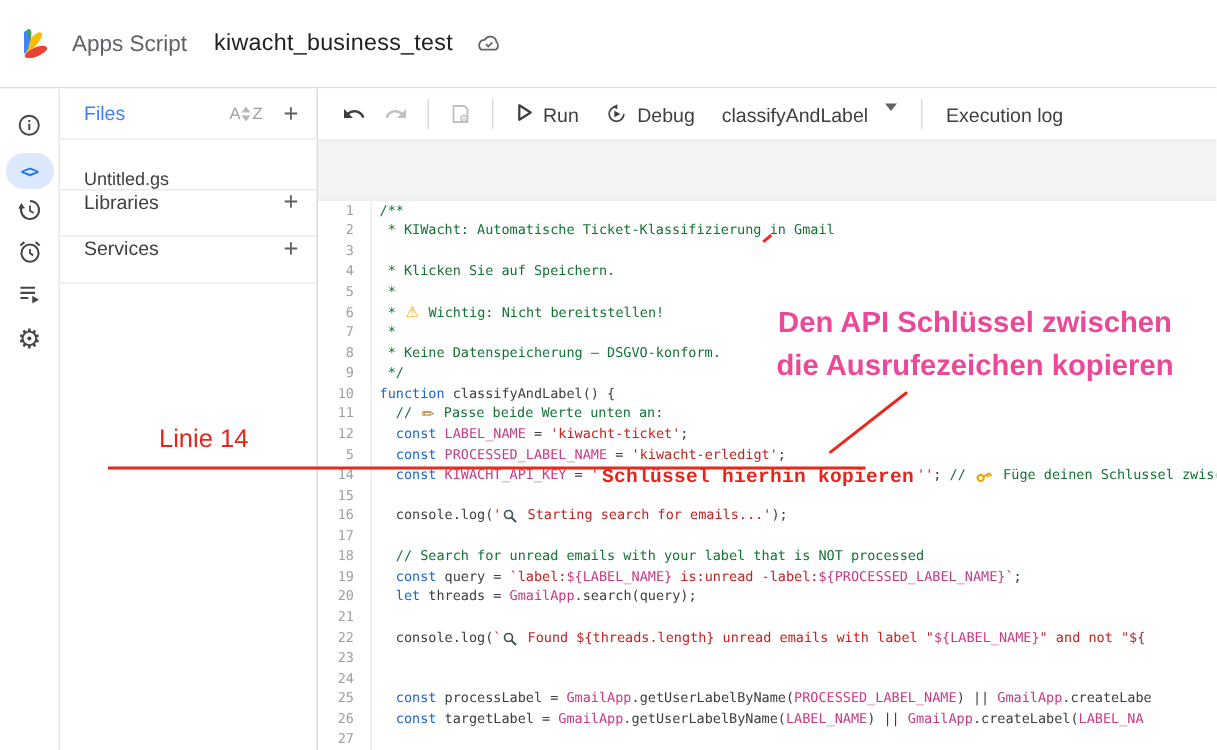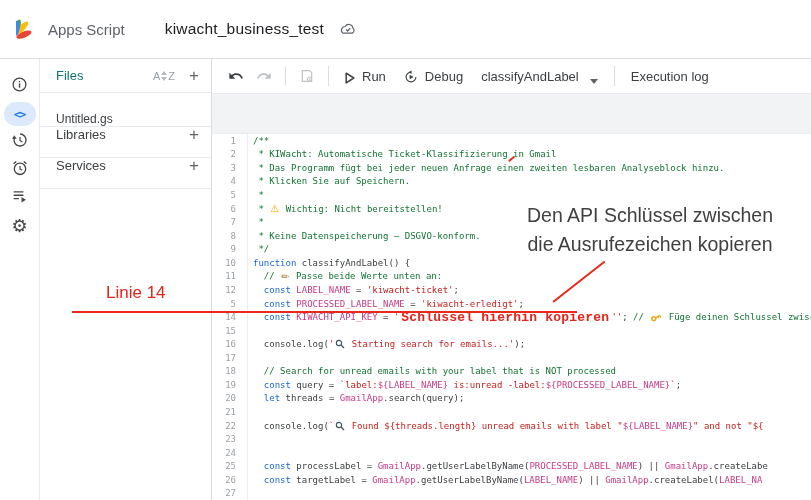--- a/index.html
+++ b/index.html
@@ -5,54 +5,54 @@
   html,body{margin:0;padding:0}
   body{
     width:811px;height:500px;position:relative;overflow:hidden;
     background:#fff;color:#3c4043;
     font-family:"Liberation Sans",sans-serif;
   }
   
   .topbar{height:59px;border-bottom:1px solid #dadce0;display:flex;align-items:center;
     padding:0 16px;box-sizing:border-box;background:#fff}
   .app-name{font-size:15px;color:#5f6368;margin-left:8px}
-  .proj-title{font-size:15.5px;color:#202124;margin-left:40px;letter-spacing:.2px}
+  .proj-title{font-size:15.5px;color:#202124;margin-left:18px;letter-spacing:.2px}
   .cloud-wrap{margin-left:15px;display:flex;align-items:center}
   
   .main{display:flex;height:454px}
   .rail{width:40px;border-right:1px solid #e8eaed;box-sizing:border-box;
     display:flex;flex-direction:column;align-items:center;padding-top:13px;background:#fff}
   .rail-item{width:40px;height:28px;display:flex;align-items:center;justify-content:center;color:#444746}
   .rail-pill{width:32px;height:24px;border-radius:12px;background:#dce9fc;display:flex;
     align-items:center;justify-content:center}
   .code-glyph{font-family:"DejaVu Sans Mono",monospace;font-size:11px;font-weight:bold;color:#1a73e8;letter-spacing:-1px}
   .gear-glyph{font-size:18px;line-height:1;color:#444746}
   
   .files{width:172px;border-right:1px solid #dadce0;box-sizing:border-box;background:#fff;
     display:flex;flex-direction:column}
   .files-header{height:34px;display:flex;align-items:center;padding:0 12px 0 16px;
     border-bottom:1px solid #e8eaed;box-sizing:border-box}
-  .files-title{font-size:13px;color:#0f766e;font-weight:500;flex:1}
+  .files-title{font-size:13px;color:#3b82f6;font-weight:500;flex:1}
   .sort-icon{display:flex;align-items:center;color:#9aa0a6;font-size:11px;margin-right:14px;gap:1px}
   .sort-arrows{display:flex;flex-direction:column;gap:2px}
   .tri-up{width:0;height:0;border-left:3px solid transparent;border-right:3px solid transparent;border-bottom:4px solid #b6babf}
   .tri-down{width:0;height:0;border-left:3px solid transparent;border-right:3px solid transparent;border-top:4px solid #b6babf}
   .plus-btn{font-size:17px;font-weight:300;color:#5f6368;line-height:1}
   .file-row{height:34px;display:flex;align-items:flex-end;padding-left:16px;
     border-bottom:1px solid #e8eaed;box-sizing:border-box;font-size:12px;color:#3c4043}
   .section-row{height:31px;display:flex;align-items:center;padding:0 12px 16px 16px;
     border-bottom:1px solid #e8eaed;box-sizing:border-box}
   .section-label{font-size:13px;color:#3c4043;flex:1}
   
   .editor{flex:1;display:flex;flex-direction:column;min-width:0;background:#fff}
   .toolbar{height:35px;display:flex;align-items:center;padding:0 8px 0 10px;
     border-bottom:1px solid #e7e9ec;box-sizing:border-box;background:#fff}
   .tb-btn{display:flex;align-items:center;justify-content:center;padding:4px 6px}
   .tb-sep{width:1px;height:20px;background:#dadce0;margin:0 7px}
-  .tb-text-btn{display:flex;align-items:flex-end;gap:7px;font-size:13px;color:#3c4043;padding:0 9px}
+  .tb-text-btn{display:flex;align-items:flex-start;gap:7px;font-size:13px;color:#3c4043;padding:0 9px}
   .caret-down{width:0;height:0;border-left:4px solid transparent;border-right:4px solid transparent;
     border-top:5px solid #5f6368;margin-left:4px}
   .gray-band{height:40px;background:#f1f3f4;border-bottom:1px solid #ecedef;box-sizing:border-box}
   
   .code{flex:1;position:relative;overflow:hidden;font-family:"DejaVu Sans Mono",monospace;
     font-size:9px;background:#fff}
   .code::before{content:'';position:absolute;left:35px;top:0;bottom:0;width:1px;background:#ebedef}
   .code-line{display:flex;height:13.571px;align-items:center;white-space:pre}
   .line-num{width:24px;text-align:right;color:#9aa0a6;flex:none;margin-right:17px}
   .line-content{white-space:pre;display:flex;align-items:center}
@@ -66,21 +66,21 @@
   .em{display:inline-flex;align-items:center;margin:0 1px}
   .em-warn{color:#f9ab00;font-size:10px;font-family:"DejaVu Sans",sans-serif}
   .em-pencil{color:#b07b28;font-size:10px;font-family:"DejaVu Sans",sans-serif}
   
   .ann-label{position:absolute;left:106px;top:283px;font-size:17px;font-weight:400;
     color:#e3251c;z-index:30}
   .ann-hline{position:absolute;left:72px;top:311px;width:505px;height:2.4px;background:#e8291c;z-index:30}
   .ann-diag{position:absolute;left:553px;top:301px;width:66px;height:2.4px;background:#e8291c;
     transform-origin:0 50%;transform:rotate(-38deg);border-radius:2px;z-index:30}
   .ann-callout{position:absolute;left:500px;top:201px;width:300px;text-align:center;
-    font-size:19.5px;font-weight:400;color:#404040;line-height:29px;z-index:30;white-space:nowrap}
+    font-size:19.5px;font-weight:700;color:#ec4899;line-height:29px;z-index:30;white-space:nowrap}
   .squiggle{position:absolute;left:508px;top:158px;width:7px;height:2px;background:#e8291c;
     transform:rotate(-40deg);z-index:10}
 </style>
 </head>
 <body>
 
 <header class="topbar">
   <span style="display:flex">
     <svg width="24" height="24" viewBox="0 0 24 24">
       <g>
@@ -216,21 +216,21 @@
       </span>
       <span class="tb-sep"></span>
       <span class="tb-text-btn">
         <span>Execution log</span>
       </span>
     </div>
     <div class="gray-band"></div>
     <div class="code" id="code">
         <div class="code-line"><span class="line-num">1</span><span class="line-content"><span class="tk-c">/**</span></span></div>
         <div class="code-line"><span class="line-num">2</span><span class="line-content"><span class="tk-c"> * KIWacht: Automatische Ticket-Klassifizierung in Gmail</span></span></div>
-        <div class="code-line"><span class="line-num">3</span><span class="line-content"><span class="tk-c"> * Das Programm fügt bei jeder neuen Anfrage einen zweiten lesbaren Analyseblock hinzu.</span></span></div>
+        <div class="code-line"><span class="line-num">3</span></div>
         <div class="code-line"><span class="line-num">4</span><span class="line-content"><span class="tk-c"> * Klicken Sie auf Speichern.</span></span></div>
         <div class="code-line"><span class="line-num">5</span><span class="line-content"><span class="tk-c"> *</span></span></div>
         <div class="code-line"><span class="line-num">6</span><span class="line-content"><span class="tk-c"> * </span><span class="em em-warn">⚠</span><span class="tk-c"> Wichtig: Nicht bereitstellen!</span></span></div>
         <div class="code-line"><span class="line-num">7</span><span class="line-content"><span class="tk-c"> *</span></span></div>
         <div class="code-line"><span class="line-num">8</span><span class="line-content"><span class="tk-c"> * Keine Datenspeicherung – DSGVO-konform.</span></span></div>
         <div class="code-line"><span class="line-num">9</span><span class="line-content"><span class="tk-c"> */</span></span></div>
         <div class="code-line"><span class="line-num">10</span><span class="line-content"><span class="tk-k">function</span><span class="tk-t"> classifyAndLabel() {</span></span></div>
         <div class="code-line"><span class="line-num">11</span><span class="line-content"><span class="tk-c">  // </span><span class="em em-pencil">✏</span><span class="tk-c"> Passe beide Werte unten an:</span></span></div>
         <div class="code-line"><span class="line-num">12</span><span class="line-content"><span class="tk-t">  </span><span class="tk-k">const</span><span class="tk-t"> </span><span class="tk-v">LABEL_NAME</span><span class="tk-t"> = </span><span class="tk-s">'kiwacht-ticket'</span><span class="tk-t">;</span></span></div>
         <div class="code-line"><span class="line-num">5</span><span class="line-content"><span class="tk-t">  </span><span class="tk-k">const</span><span class="tk-t"> </span><span class="tk-v">PROCESSED_LABEL_NAME</span><span class="tk-t"> = </span><span class="tk-s">'kiwacht-erledigt'</span><span class="tk-t">;</span></span></div>

